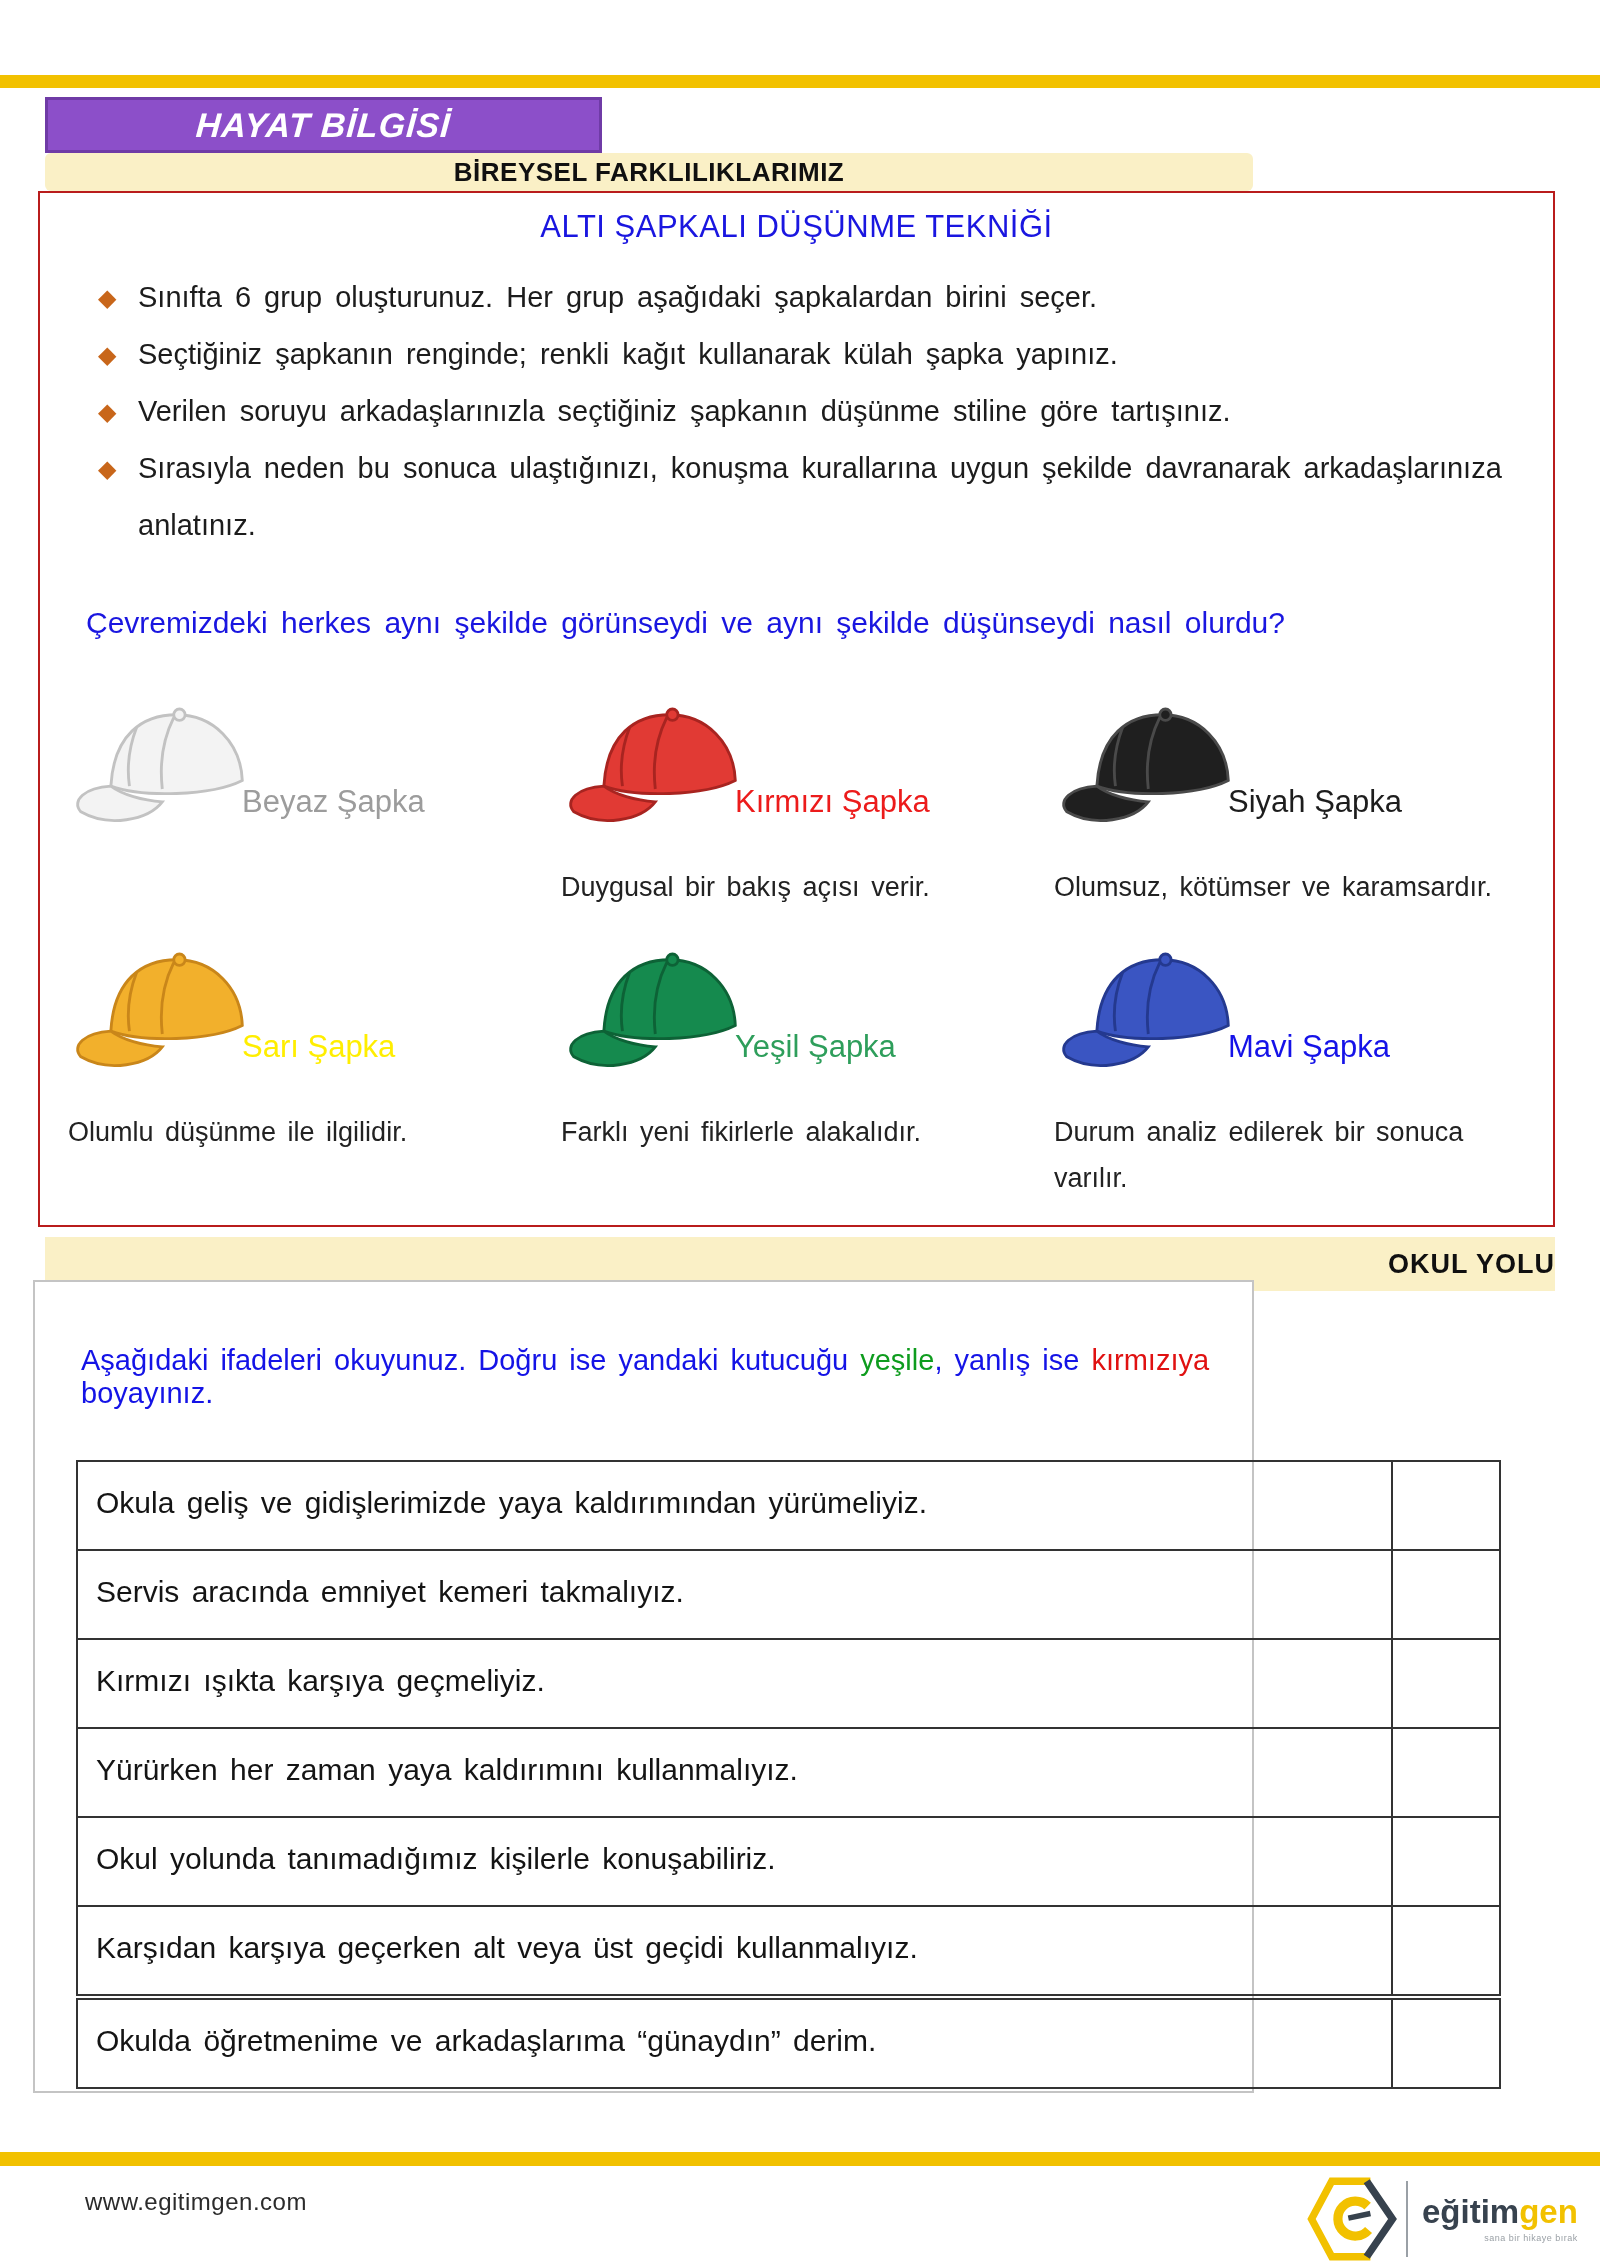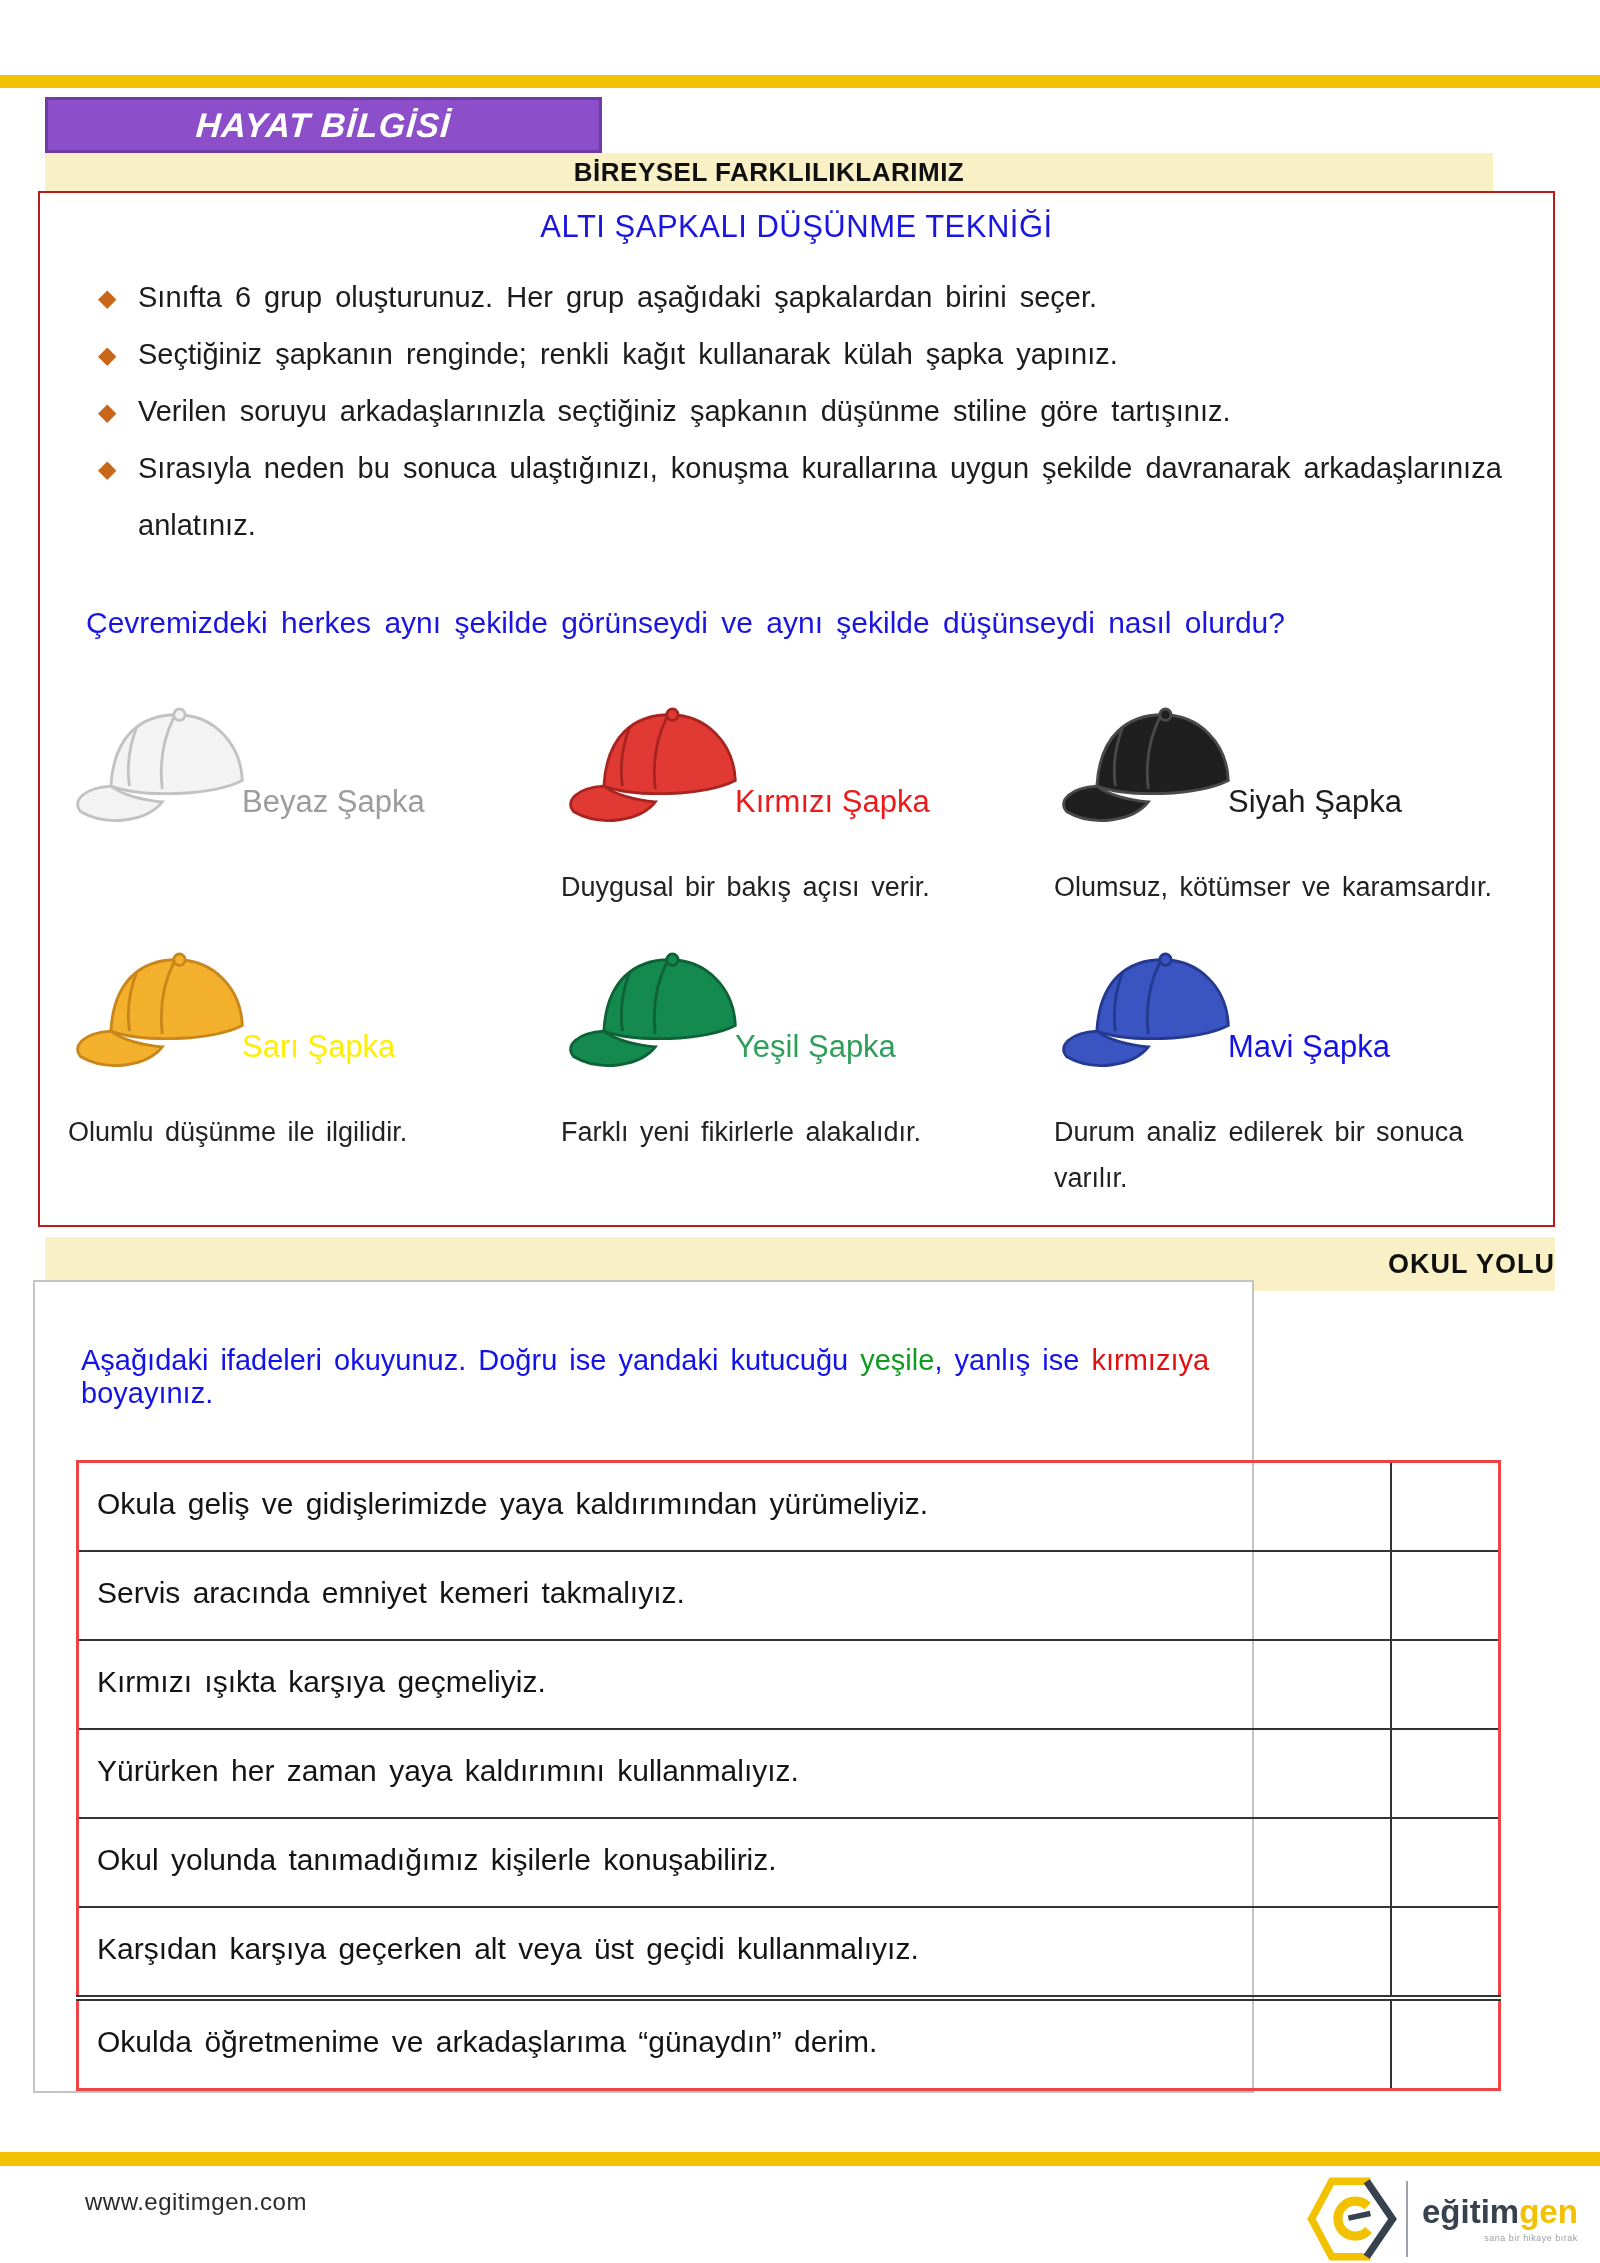--- a/index.html
+++ b/index.html
@@ -14,23 +14,23 @@
     position:absolute;top:97px;left:45px;width:557px;height:56px;
     background:#8C4FC9;border:3px solid #6F3BA6;box-sizing:border-box;
     display:flex;align-items:center;justify-content:center;
   }
   .subject-banner span{
     color:#ffffff;font-weight:bold;font-style:italic;font-size:34px;letter-spacing:1px;
     transform:skewX(-4deg);
   }
   
   .banner1{
-    position:absolute;top:153px;left:45px;width:1448px;height:38px;background:#FAF0C6;
+    position:absolute;top:153px;left:45px;width:1208px;height:38px;background:#FAF0C6;
     display:flex;align-items:center;justify-content:center;
-    box-sizing:border-box;
+    box-sizing:border-box;border-radius:6px;
   }
   .banner1 span{font-weight:bold;font-size:26px;color:#101010;letter-spacing:0.5px;}
   
   .box1{
     position:absolute;top:191px;left:38px;width:1517px;height:1036px;
     border:2px solid #b91c1c;box-sizing:border-box;background:#fff;
   }
   .sec-title{text-align:center;color:#1A16E0;font-size:31px;margin-top:16px;letter-spacing:0.5px;}
   .bullets{margin:24px 28px 0 58px;}
   .bullet{font-size:29px;line-height:57px;padding-left:40px;position:relative;word-spacing:5px;color:#1c1c1c;}
@@ -51,21 +51,21 @@
   .banner2 span{font-weight:bold;font-size:27px;color:#101010;letter-spacing:1px;}
   
   .box2{
     position:absolute;top:1280px;left:33px;width:1221px;height:813px;
     border:2px solid #C4C4C4;box-sizing:border-box;background:#fff;
   }
   .instruction{margin:62px 18px 0 46px;font-size:29px;color:#1413E6;word-spacing:4px;}
   .instruction .green{color:#0E9C1E;}
   .instruction .red{color:#E01111;}
   .table-wrap{margin:50px 0 0 41px;}
-  table.stm{border-collapse:collapse;width:1425px;border:3px solid #ef4444;}
+  table.stm{border-collapse:collapse;width:1425px;border:1px solid #ef4444;}
   table.stm td{border:2px solid #333;}
   td.stmt{font-size:30px;height:81px;padding:0 10px 6px 18px;vertical-align:middle;word-spacing:4px;color:#141414;}
   td.ans{width:104px;}
   tr.last td{border-top:6px double #333;}
   
   .footer-bar{position:absolute;top:2152px;left:0;width:1600px;height:14px;background:#F2C100;}
   .website{position:absolute;top:2188px;left:85px;font-size:24px;color:#2b2b2b;letter-spacing:0.5px;}
   .logo{position:absolute;top:2172px;left:1306px;display:flex;align-items:center;}
   .logo-hex{width:92px;height:94px;}
   .logo-divider{width:2px;height:76px;background:#9aa0a6;margin:0 14px 0 8px;}

